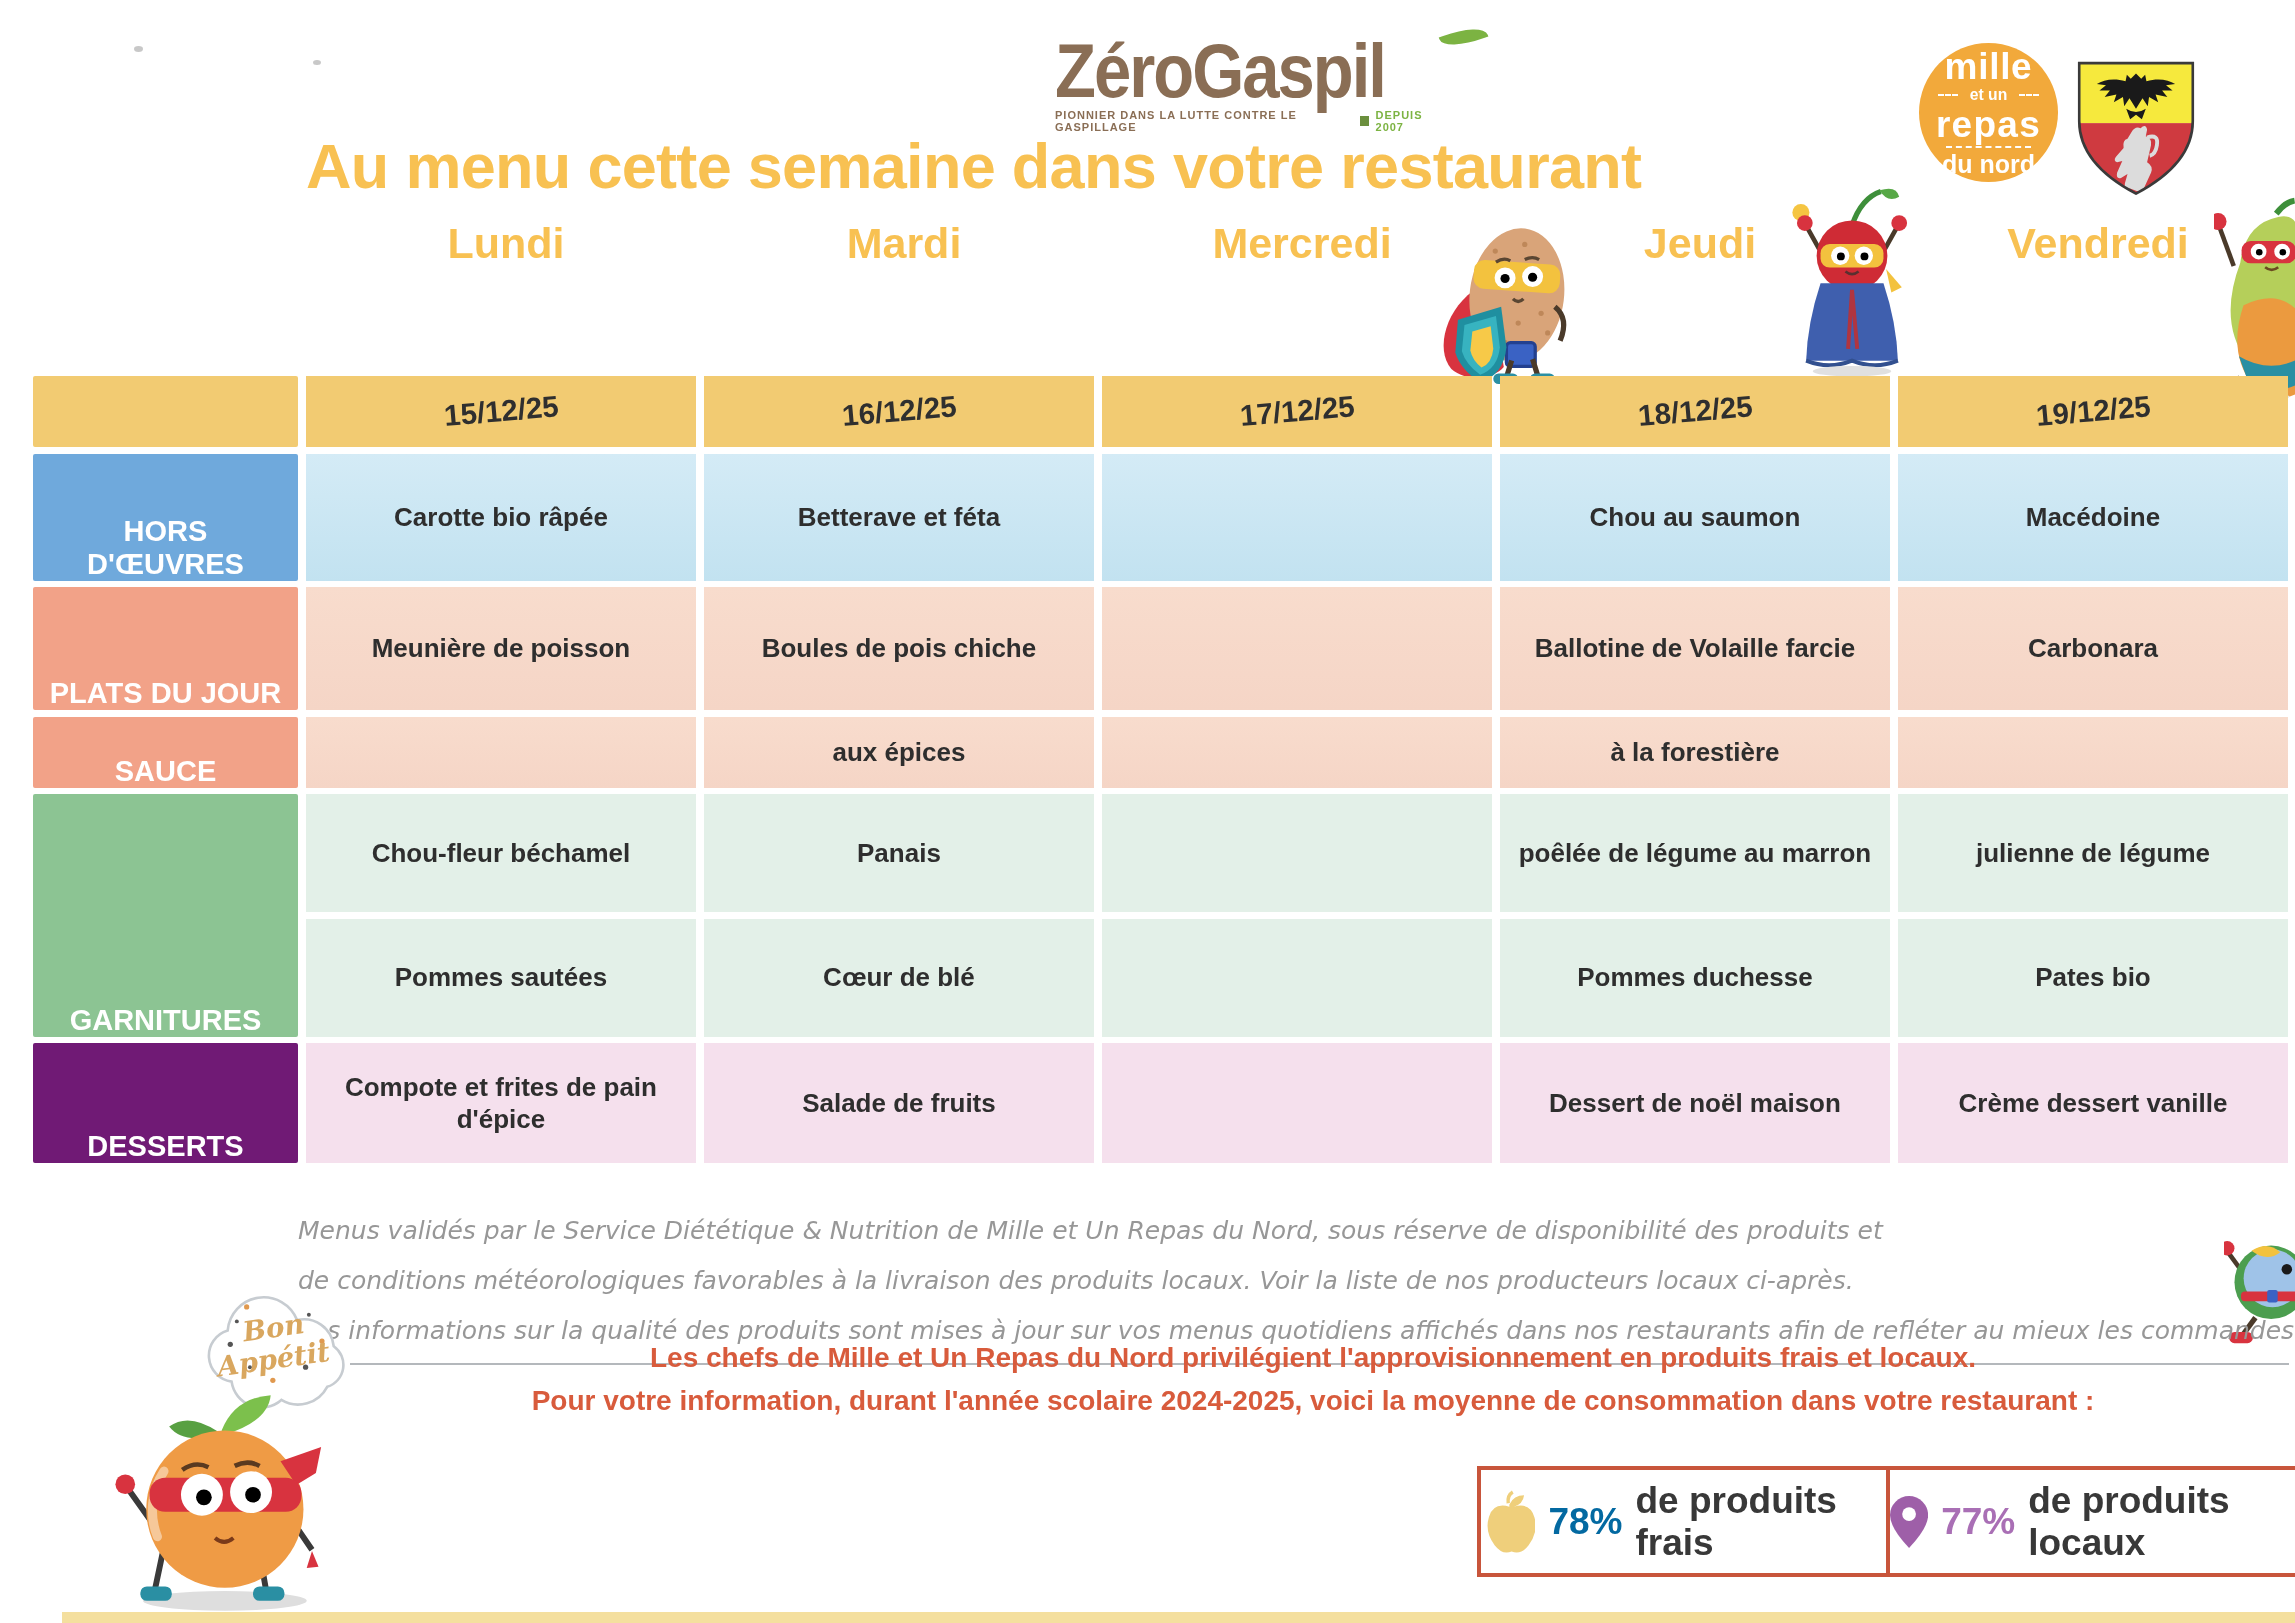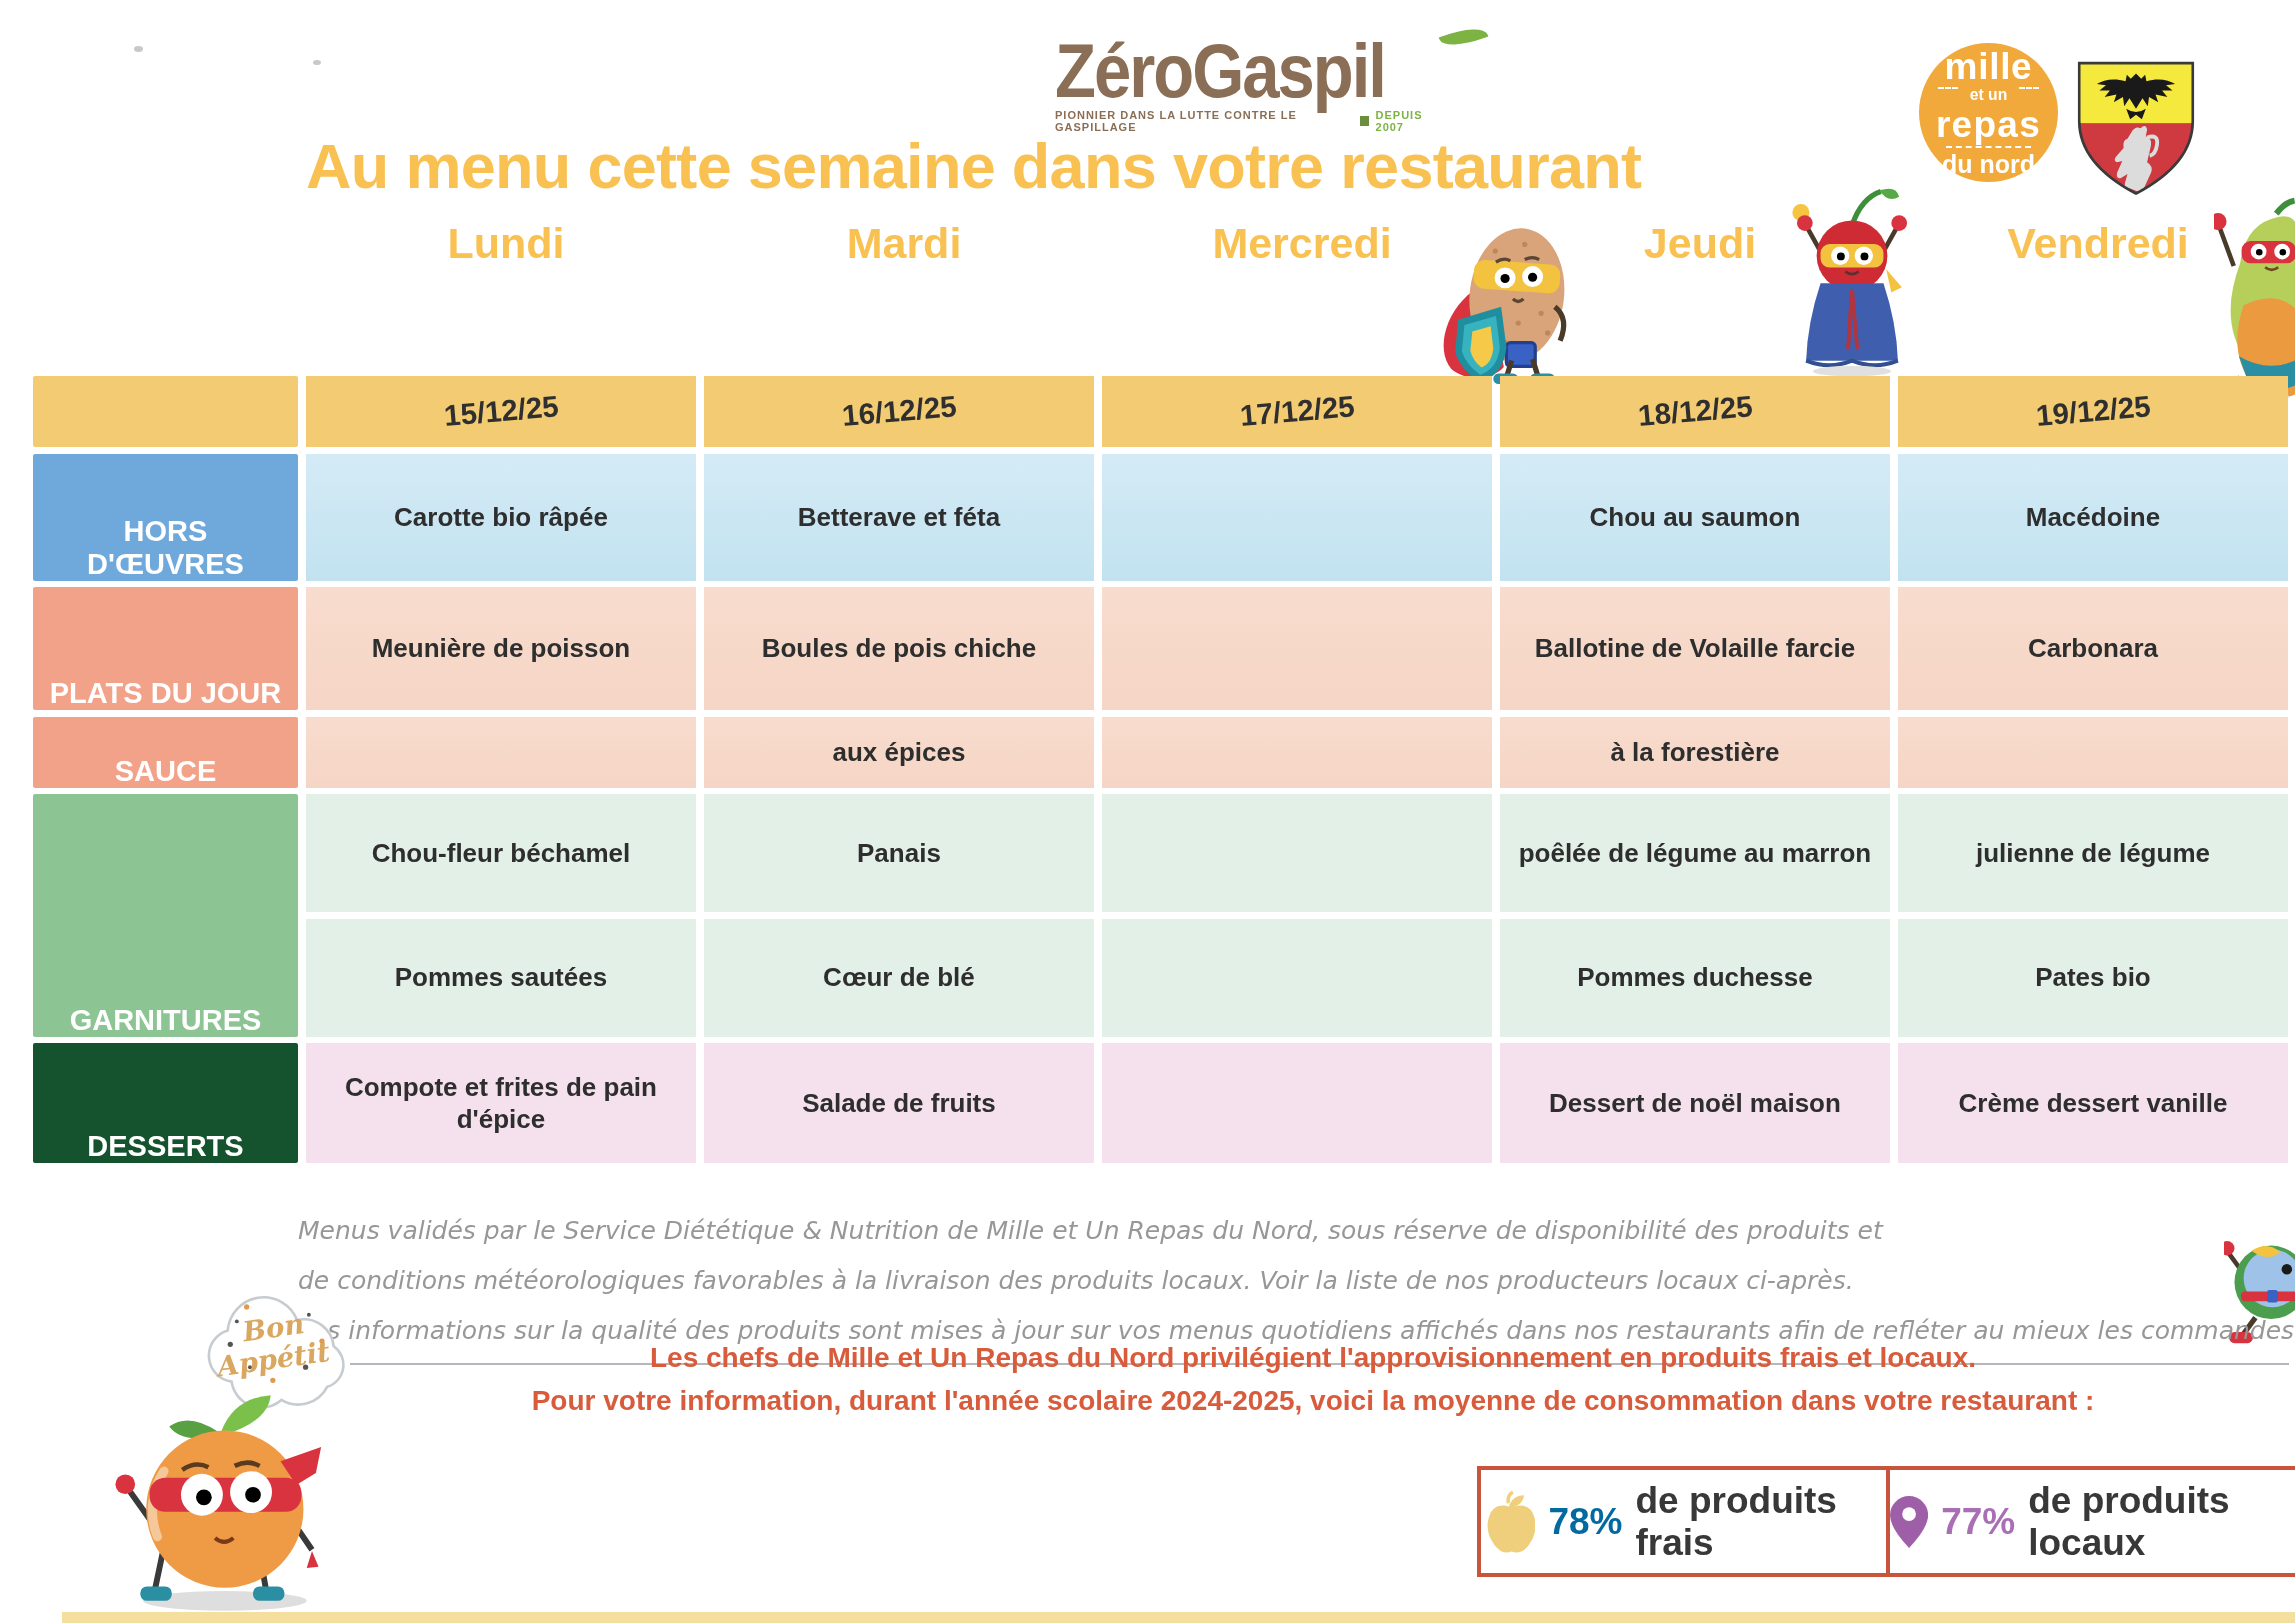--- a/index.html
+++ b/index.html
@@ -17,21 +17,21 @@
   .zg-sq{width:9.8px;height:9.8px;background:#6b8f3e;}
   .zg-since{color:#7cb342;}
 
   .page-title{position:absolute;left:306px;top:130px;font-size:63px;font-weight:bold;
               color:#f8c152;white-space:nowrap;letter-spacing:-0.7px;}
 
   .badge{position:absolute;left:1919px;top:43px;width:139px;height:139px;border-radius:50%;
          background:#f2a93b;display:flex;flex-direction:column;align-items:center;justify-content:center;
          color:#fff;font-weight:bold;line-height:1;}
   .badge .b1{font-size:37px;letter-spacing:0.7px;}
-  .badge .mid{display:flex;align-items:flex-start;gap:12px;margin:2.6px 0;}
+  .badge .mid{display:flex;align-items:center;gap:12px;margin:2.6px 0;}
   .badge .dash{width:19.6px;border-top:2px dashed #fff;}
   .badge .b2{font-size:15.7px;}
   .badge .b3{font-size:37px;letter-spacing:1.3px;}
   .badge .u{width:85px;border-top:2.6px dashed #fff;margin:3.9px 0;}
   .badge .b4{font-size:25px;}
 
   .coat{position:absolute;left:2074px;top:59px;}
 
   
   .days{position:absolute;left:33px;top:209px;width:2255px;display:grid;
@@ -52,21 +52,21 @@
   .cell{display:flex;align-items:center;justify-content:center;text-align:center;
         font-size:26px;font-weight:bold;color:#2e2e2e;padding:0 10.5px;line-height:1.25;}
   .date{font-size:29.5px;font-weight:bold;color:#2f2f2f;transform:rotate(-5deg);}
   .bg-date{background:#f2cb72;}
   .bg-blue-h{background:#6fa9dc;}
   .bg-blue{background:linear-gradient(180deg,#d4ebf6,#c2e2f0);}
   .bg-sal-h{background:#f2a288;}
   .bg-sal{background:linear-gradient(180deg,#f8dccd,#f5d5c6);}
   .bg-grn-h{background:#8cc493;}
   .bg-grn{background:#e3f0e8;}
-  .bg-pnk-h{background:#14532d;}
+  .bg-pnk-h{background:#701a75;}
   .bg-pnk{background:#f5e0ed;}
 
   
   .footnote{position:absolute;left:298px;top:1206px;color:#979797;font-size:25px;font-style:italic;
             line-height:50px;white-space:nowrap;font-family:"DejaVu Sans",sans-serif;}
 
   .grayline{position:absolute;left:350px;top:1363px;width:1939px;height:2px;background:#b4b8bc;}
 
   .chefnote{position:absolute;right:6.5px;top:1336px;width:1951px;text-align:center;
             color:#d85b3c;font-size:28px;font-weight:bold;line-height:43px;}

